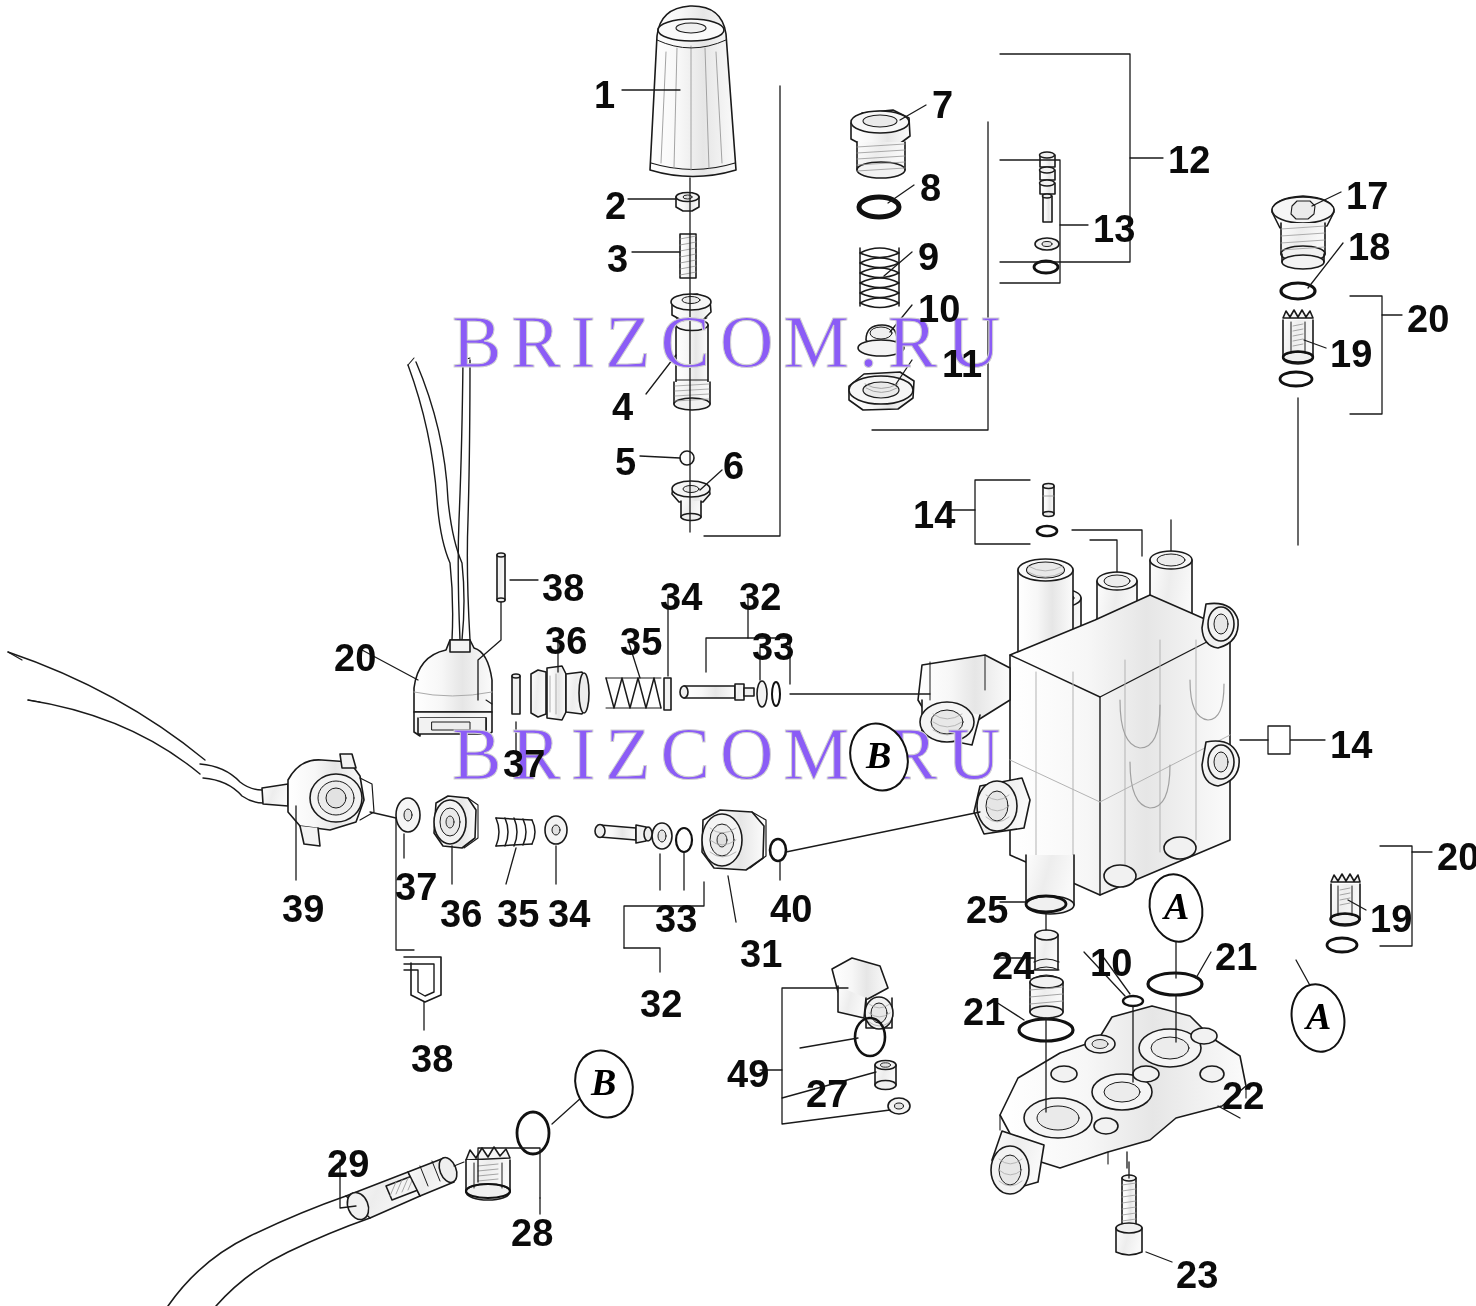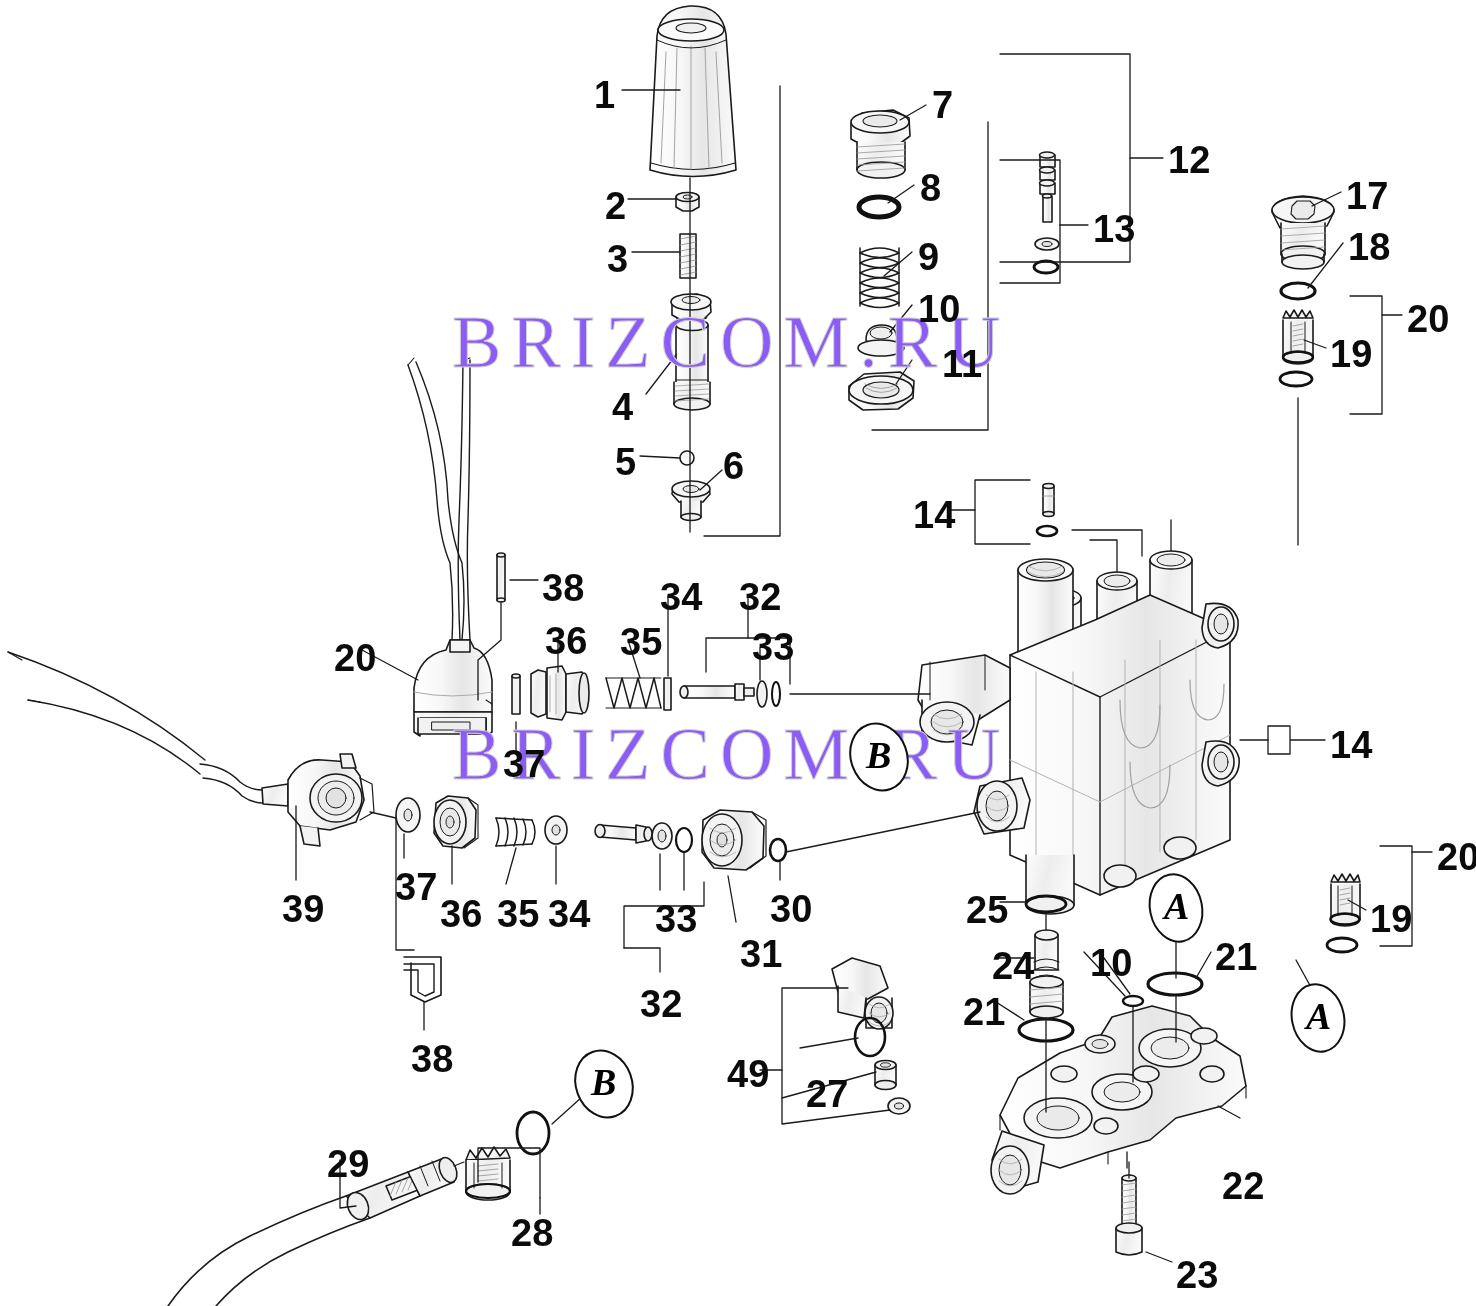--- a/index.html
+++ b/index.html
@@ -689,29 +689,29 @@
       <div class="num" style="left: 1330px; top: 726px;">14</div>
       <div class="num" style="left: 1090px; top: 944px;">10</div>
       <div class="num" style="left: 1346px; top: 177px;">17</div>
       <div class="num" style="left: 1348px; top: 228px;">18</div>
       <div class="num" style="left: 1330px; top: 335px;">19</div>
       <div class="num" style="left: 1370px; top: 900px;">19</div>
       <div class="num" style="left: 1407px; top: 300px;">20</div>
       <div class="num" style="left: 1437px; top: 838px;">20</div>
       <div class="num" style="left: 1215px; top: 938px;">21</div>
       <div class="num" style="left: 963px; top: 993px;">21</div>
-      <div class="num" style="left: 1222px; top: 1167px;">22</div>
+      <div class="num" style="left: 1222px; top: 1077px;">22</div>
       <div class="num" style="left: 1176px; top: 1256px;">23</div>
       <div class="num" style="left: 964px; top: 947px; margin-left: 28px;">24</div>
       <div class="num" style="left: 966px; top: 891px;">25</div>
       <div class="num" style="left: 727px; top: 1055px;">49</div>
       <div class="num" style="left: 806px; top: 1075px;">27</div>
       <div class="num" style="left: 511px; top: 1214px;">28</div>
       <div class="num" style="left: 327px; top: 1145px;">29</div>
-      <div class="num" style="left: 770px; top: 890px;">30</div>
+      <div class="num" style="left: 770px; top: 890px;">40</div>
       <div class="num" style="left: 740px; top: 935px; text-align: right;">31</div>
       <div class="num" style="left: 640px; top: 985px;">32</div>
       <div class="num" style="left: 739px; top: 578px;">32</div>
       <div class="num" style="left: 655px; top: 900px;">33</div>
       <div class="num" style="left: 752px; top: 628px;">33</div>
       <div class="num" style="left: 548px; top: 895px;">34</div>
       <div class="num" style="left: 660px; top: 578px;">34</div>
       <div class="num" style="left: 497px; top: 895px;">35</div>
       <div class="num" style="left: 620px; top: 623px;">35</div>
       <div class="num" style="left: 440px; top: 895px;">36</div>

